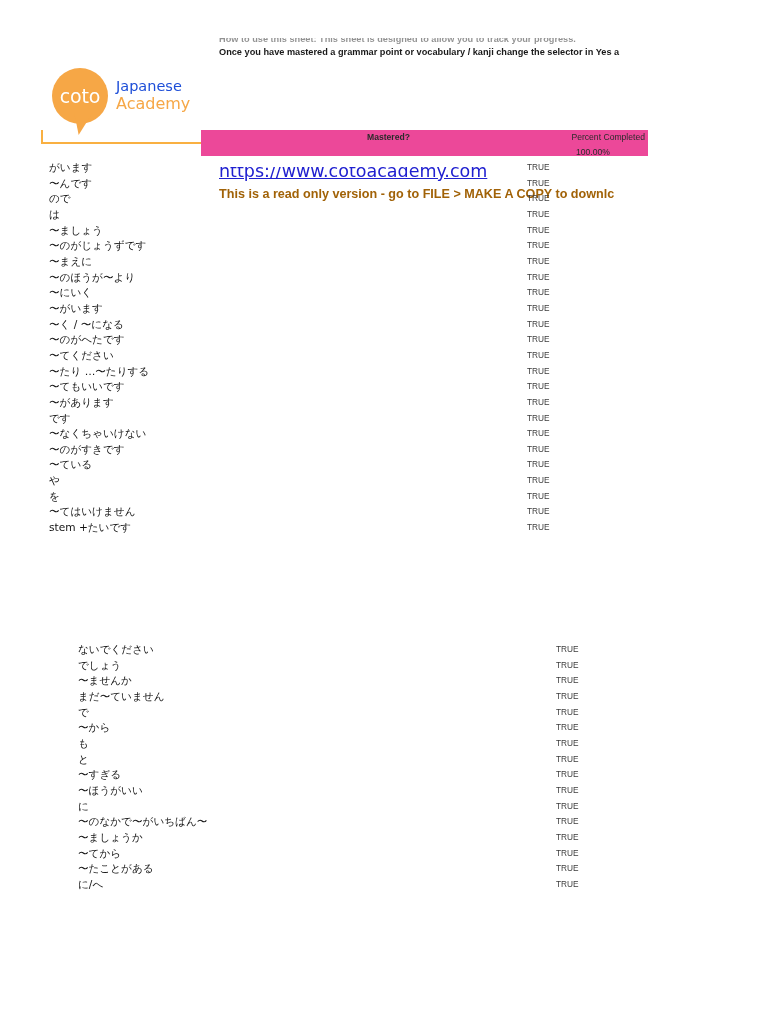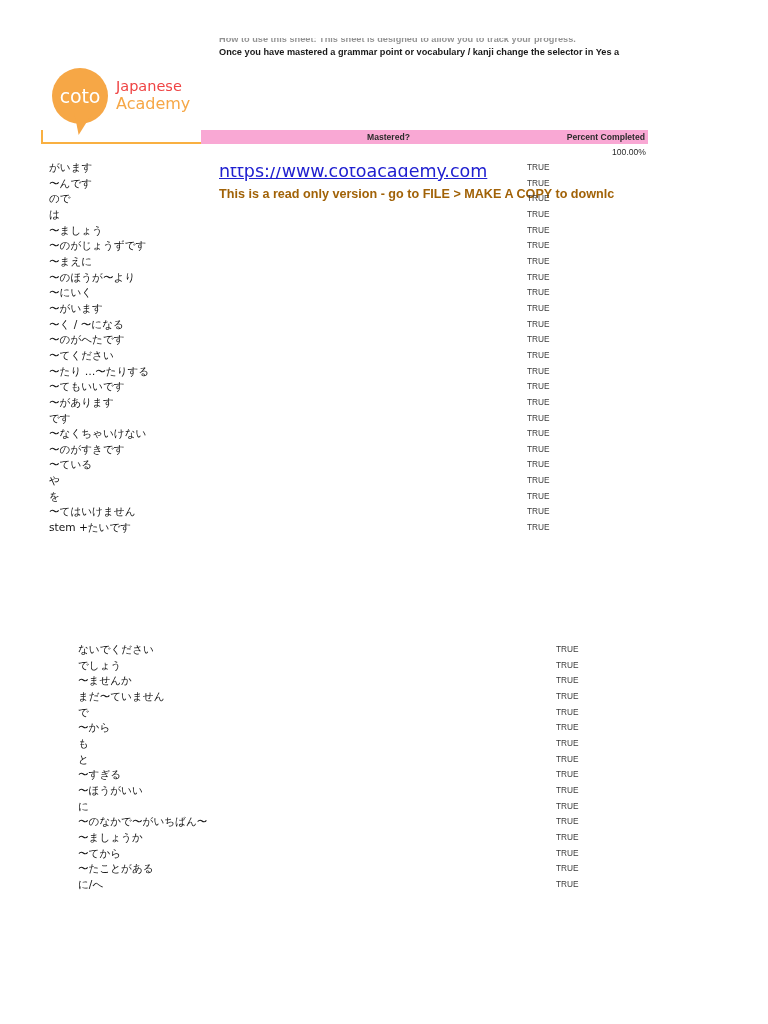--- a/index.html
+++ b/index.html
@@ -98,21 +98,21 @@
   }
   .logo-words {
     position: absolute;
     left: 64px;
     top: 10px;
     line-height: 17px;
   }
   .logo-words .w1 {
     display: block;
     font-size: 14.5px;
-    color: #ef4444;
+    color: #1d4ed8;
     font-family: "DejaVu Sans", sans-serif;
   }
   .logo-words .w2 {
     display: block;
     font-size: 16px;
     color: #F6A746;
     font-family: "DejaVu Sans", sans-serif;
     text-align: center;
   }
 
@@ -175,49 +175,49 @@
     top: 130px;
     width: 2px;
     height: 14px;
     background: #F9B041;
   }
   #orange-bar {
     position: absolute;
     left: 201px;
     top: 130px;
     width: 447px;
-    height: 14px;
-    background: #f9a8d4;
+    height: 26px;
+    background: #ec4899;
   }
   #orange-bar .mastered {
     position: absolute;
     left: 0;
     top: 0;
     width: 375px;
     text-align: center;
     line-height: 14px;
     font-size: 8.6px;
     font-weight: bold;
     color: #2b2b2b;
   }
   #orange-bar .pct-label {
     position: absolute;
     right: 3px;
     top: 0;
     line-height: 14px;
     font-size: 8.6px;
-    font-weight: bold;
+    font-weight: normal;
     color: #2b2b2b;
   }
   #pct-value {
     position: absolute;
     left: 540px;
     top: 147px;
     width: 106px;
-    text-align: right;
+    text-align: center;
     font-size: 8.6px;
     color: #2b2b2b;
   }
 
   
   .block {
     position: absolute;
     left: 0;
     width: 768px;
   }

